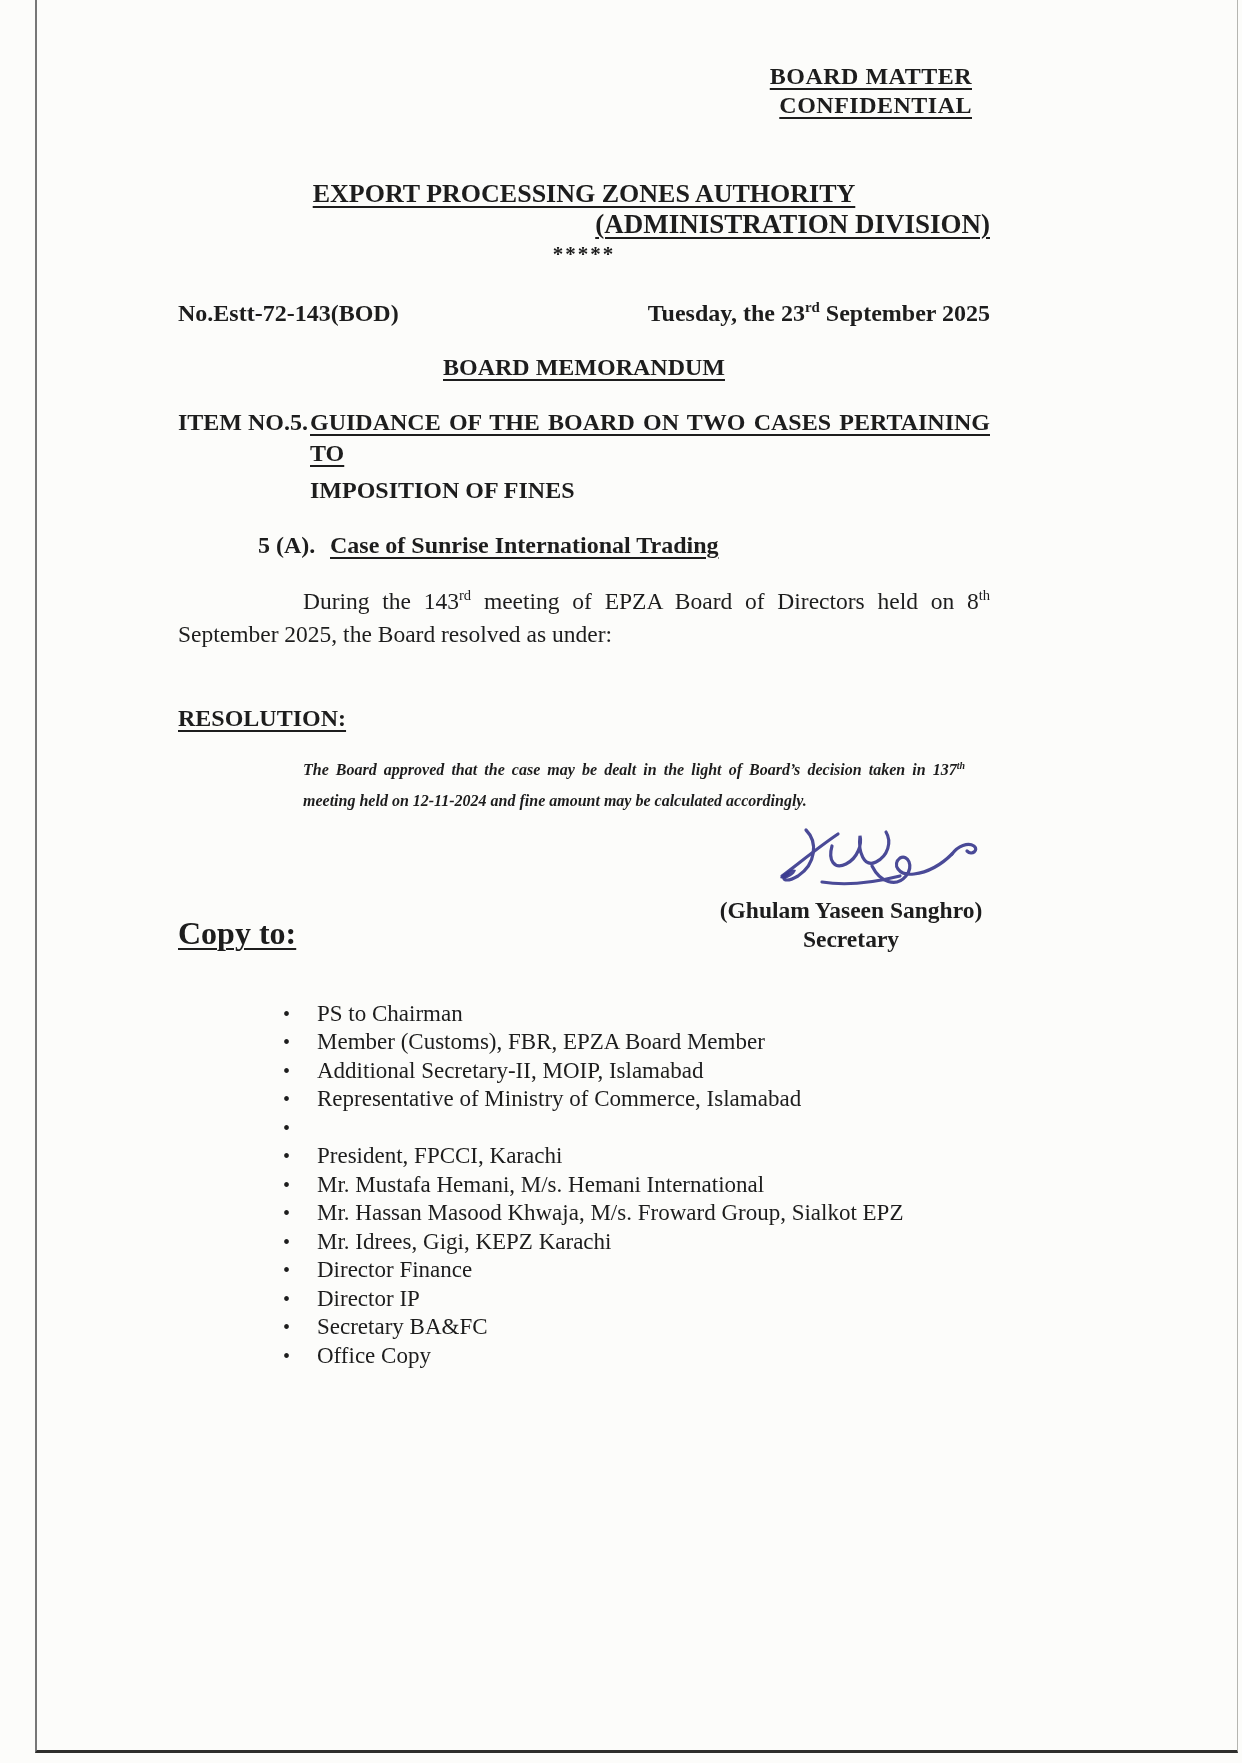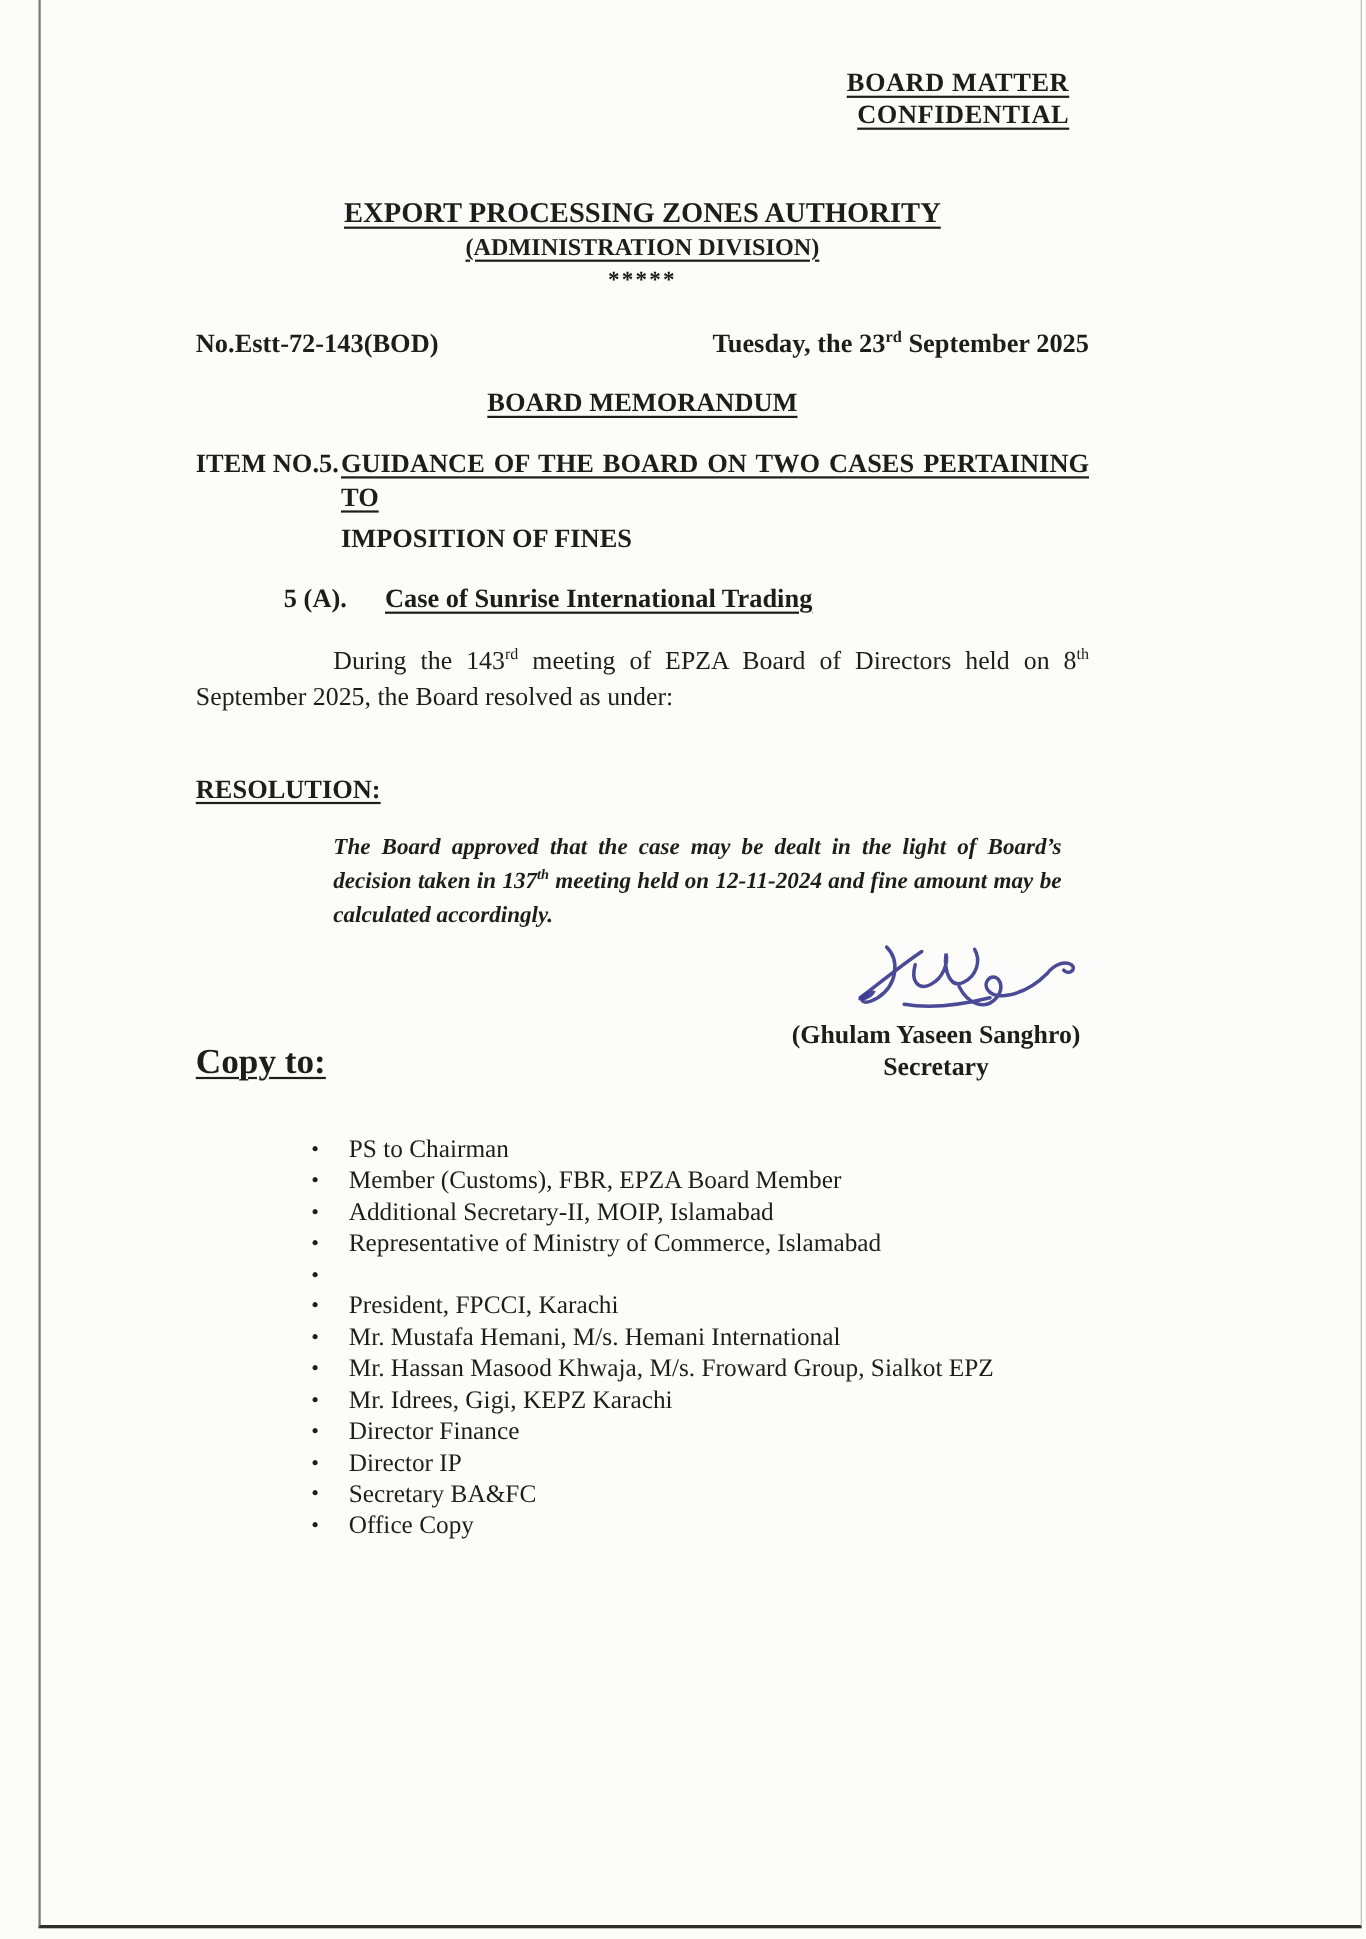--- a/index.html
+++ b/index.html
@@ -34,21 +34,21 @@
     padding-right:18px;
     font-family:Liberation Serif, serif;
     font-weight:bold;
     font-size:24px;
     line-height:29px;
     letter-spacing:0.5px;
   }
   
   .org-block{ margin-top:58px; text-align:center; font-weight:bold; }
   .org-line1{ font-size:26px; line-height:31px; }
-  .org-line2{ font-size:22px; line-height:31px; }
+  .org-line2{ font-size:27px; line-height:31px;text-align:right; }
   .stars{ font-size:21px; line-height:24px; letter-spacing:2px; font-weight:bold; margin-top:2px;}
 
   
   .ref-row{
     display:flex; justify-content:space-between;
     margin-top:34px;
     font-weight:bold; font-size:24px;
   }
   sup{ font-size:0.62em; vertical-align:super; line-height:0; }
 
@@ -61,38 +61,38 @@
   .item-title .line1{
     display:block; text-align:justify; text-align-last:justify;
     text-decoration:underline; text-decoration-thickness:2px; text-underline-offset:4px;
   }
   .item-title .line2{
     display:inline-block; margin-top:6px;
     text-decoration-thickness:2px; text-underline-offset:4px;
   }
 
   
-  .case-row{ display:flex; margin-top:26px; font-weight:bold; font-size:24px;gap:20px; }
+  .case-row{ display:flex; margin-top:26px; font-weight:bold; font-size:24px; }
   .case-label{ margin-left:80px; width:72px; flex:0 0 72px; }
   .case-title{ }
 
   
   .body-para{
     margin-top:26px;
     font-size:23.5px; line-height:33px;
     text-align:justify;
     text-indent:125px;
   }
 
   .resolution-head{ margin-top:30px; font-weight:bold; font-size:24px; display:inline-block;}
 
   .resolution-text{
     margin:22px 25px 0 125px;
     font-weight:bold; font-style:italic;
-    font-size:21px; line-height:31px;
+    font-size:16px; line-height:31px;
     text-align:justify;
   }
 
   
   .sig-row{ display:flex; justify-content:space-between; align-items:flex-end; margin-top:4px; }
   .copyto-head{ font-weight:bold; font-size:32px; margin-bottom:2px; }
   .sig-block{ text-align:center; margin-right:4px; }
   .sig-svg{ display:block; margin:0 auto -6px 60px; }
   .sig-name{ font-weight:bold; font-size:23.5px; line-height:29px; }
   .sig-title{ font-weight:bold; font-size:23.5px; line-height:29px; }

